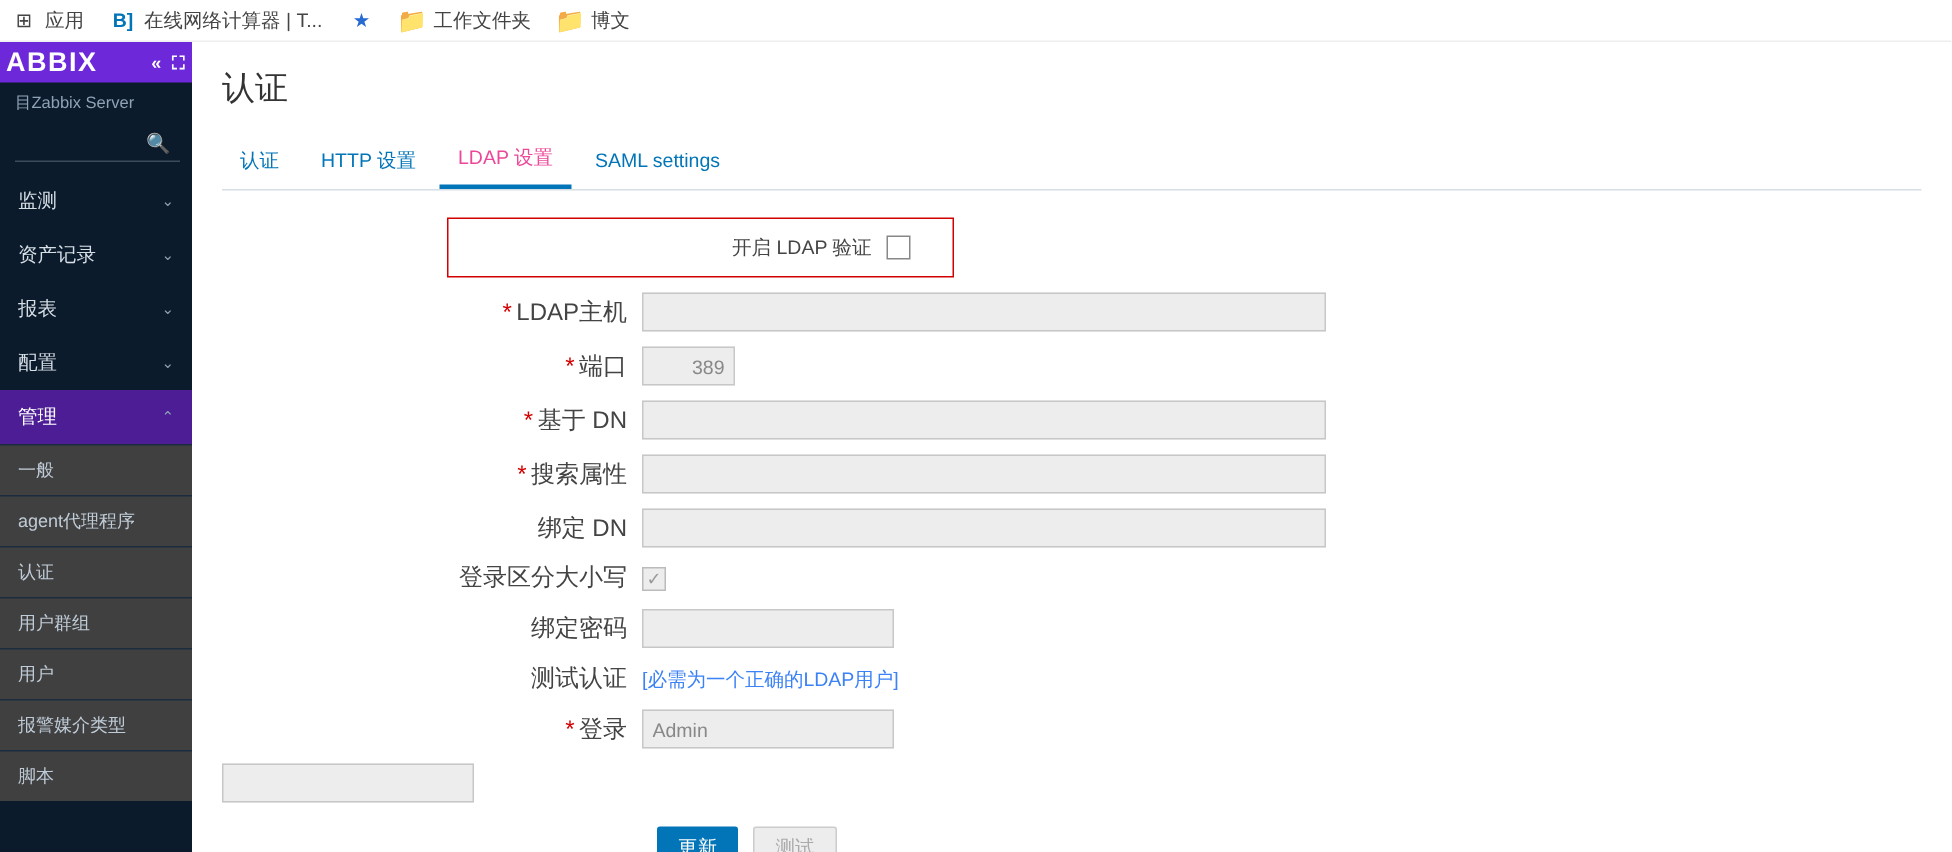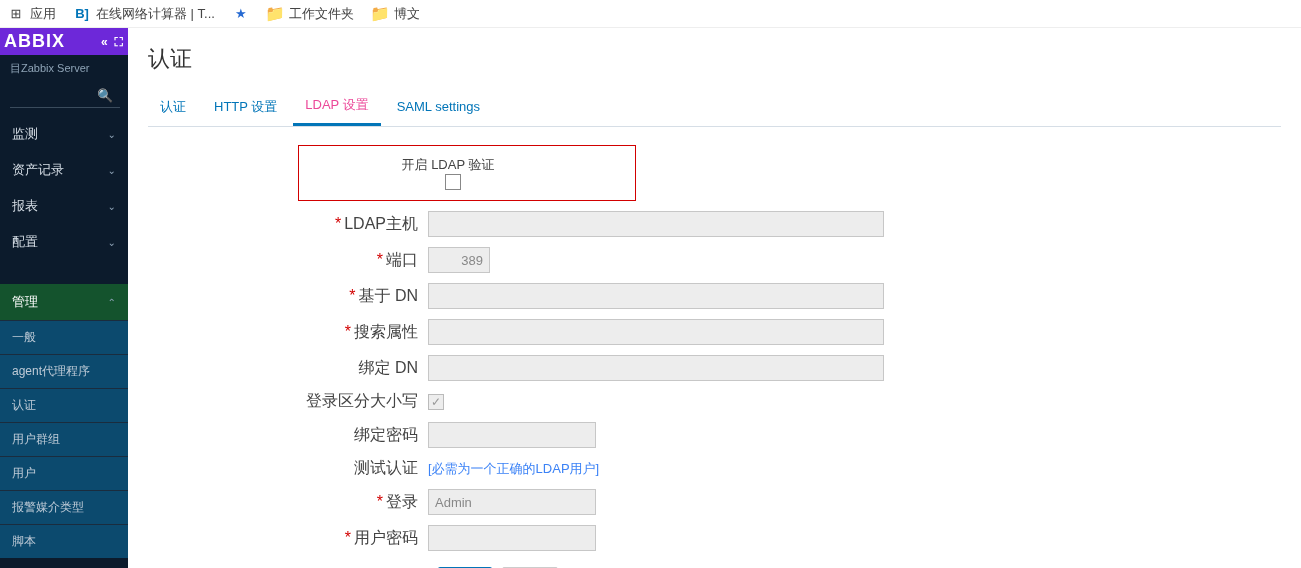--- a/index.html
+++ b/index.html
@@ -16,23 +16,23 @@
 
 
 .sidebar { width: 128px; background: #0c1b2c; color: #fff; display: flex; flex-direction: column; position: relative; }
 .sidebar-top { background: #6d28d9; height: 27px; display: flex; align-items: center; padding: 0 4px; font-weight: bold; font-size: 18px; letter-spacing: 1px; color: #fff; position: relative; }
 .sidebar-top-icons { position: absolute; right: 4px; display: flex; gap: 6px; font-size: 12px; }
 .server-name { padding: 6px 10px 8px; font-size: 11px; color: #8ea3b6; }
 .search-row { padding: 0 8px 8px; display: flex; justify-content: flex-end; }
 .search-btn { width: 110px; height: 24px; border-bottom: 1px solid #3a4b5c; display: flex; align-items: center; justify-content: flex-end; padding-right: 6px; color: #bcc9d6; cursor: pointer; }
 .nav { display: flex; flex-direction: column; }
 .nav-item { display: flex; align-items: center; justify-content: space-between; padding: 9px 12px; font-size: 13px; color: #d6dee6; cursor: pointer; }
-.nav-item.expanded { background: #14532d; color: #fff; margin-top: 24px; }
+.nav-item.expanded { background: #4c1d95; color: #fff; }
 .chev { font-size: 10px; color: #8ea3b6; }
-.subnav { display: flex; flex-direction: column; background: #0c4a6e; justify-content: center; }
+.subnav { display: flex; flex-direction: column; background: #404040; justify-content: center; }
 .subnav-item { padding: 8px 12px 8px 12px; font-size: 12px; color: #bfcbd7; cursor: pointer; border-top: 1px solid #1a2c3e; }
 
 
 .content { flex: 1; background: #fff; padding: 16px 20px; overflow: auto; position: relative; }
 .page-title { font-size: 22px; color: #333; margin-bottom: 14px; font-weight: normal; }
 
 .tabs { display: flex; align-items: center; border-bottom: 1px solid #d6dee6; margin-bottom: 18px; }
 .tab { padding: 8px 12px 9px; font-size: 13px; color: #0275b8; cursor: pointer; margin-right: 4px; }
 .tab.active { color: #ec4899; border-bottom: 3px solid #0275b8; }
 .annotation { color: #e60000; font-size: 13px; margin-left: 36px; padding-bottom: 6px; }
@@ -138,21 +138,21 @@
       <div class="tab">认证</div>
       <div class="tab">HTTP 设置</div>
       <div class="tab active">LDAP 设置</div>
       <div class="tab">SAML settings</div>
     </div>
 
     <div class="form">
 
       <div class="form-row">
         <div class="label-col"></div>
-        <div class="highlight-box" style="margin-left:-130px;flex-direction:column;">
+        <div class="highlight-box" style="margin-left:-130px;">
           <span class="lbl">开启 LDAP 验证</span>
           <span class="check"></span>
         </div>
       </div>
 
       <div class="form-row">
         <div class="label-col"><span class="req">*</span><span>LDAP主机</span></div>
         <div class="field-col">
             <input class="text-input w-wide" style="">
           </div>
@@ -208,21 +208,20 @@
       </div>
 
       <div class="form-row">
         <div class="label-col"><span class="req">*</span><span>登录</span></div>
         <div class="field-col">
             <input class="text-input w-med" value="Admin" style="">
           </div>
       </div>
 
       <div class="form-row">
-        <div class="label-col"><span class="req">*</span><span>用户密码</span></div>
         <div class="field-col">
             <input type="password" class="text-input w-med" style="">
           </div>
       </div>
 
       <div class="btn-row">
         <button class="btn btn-primary">更新</button>
         <button class="btn btn-disabled">测试</button>
       </div>
 

